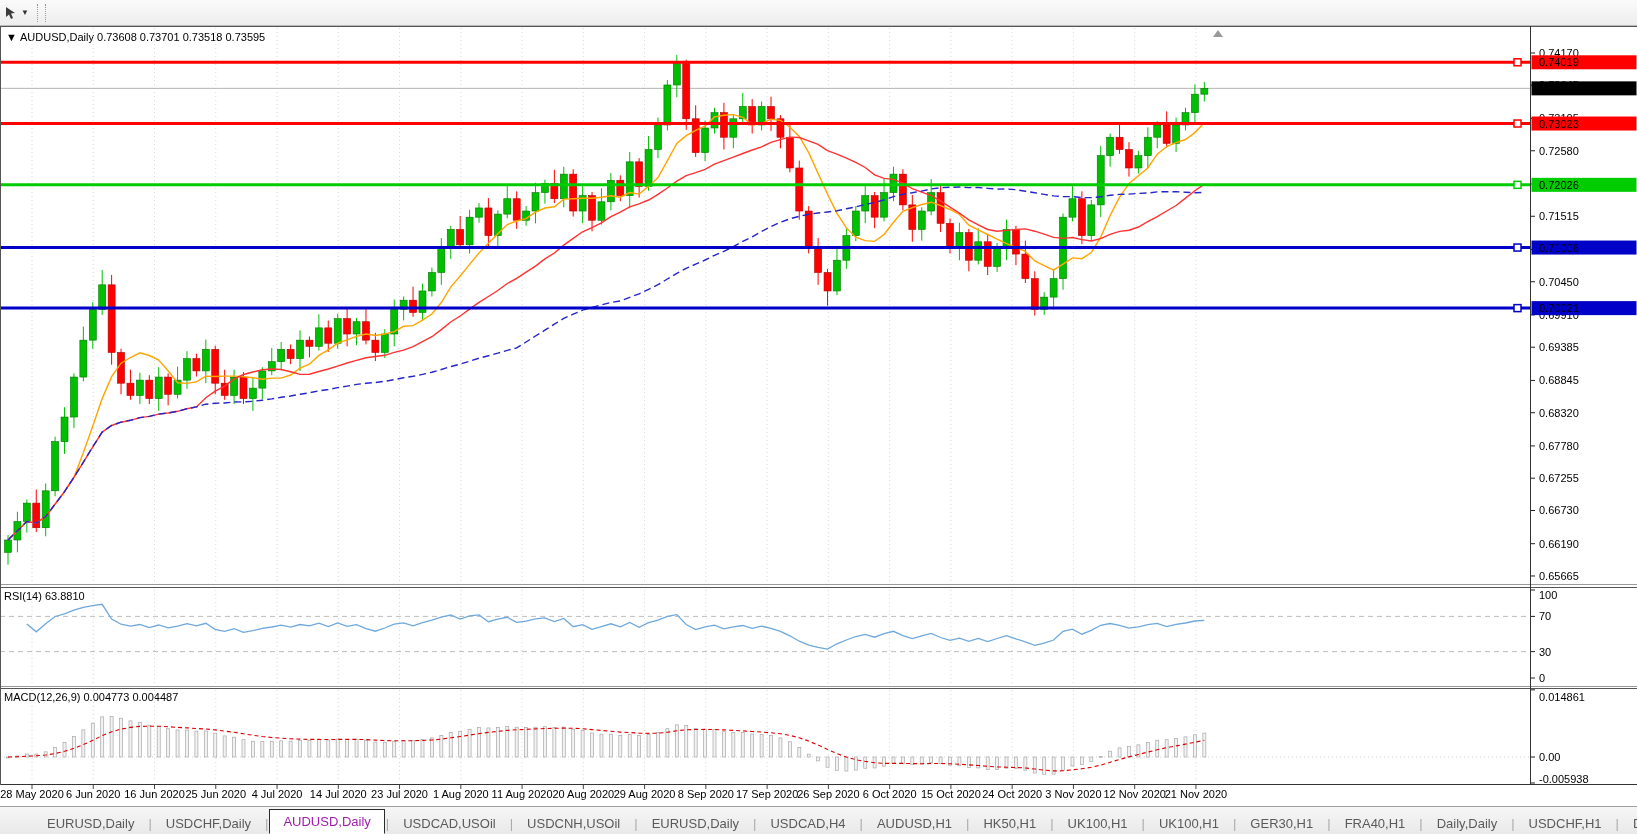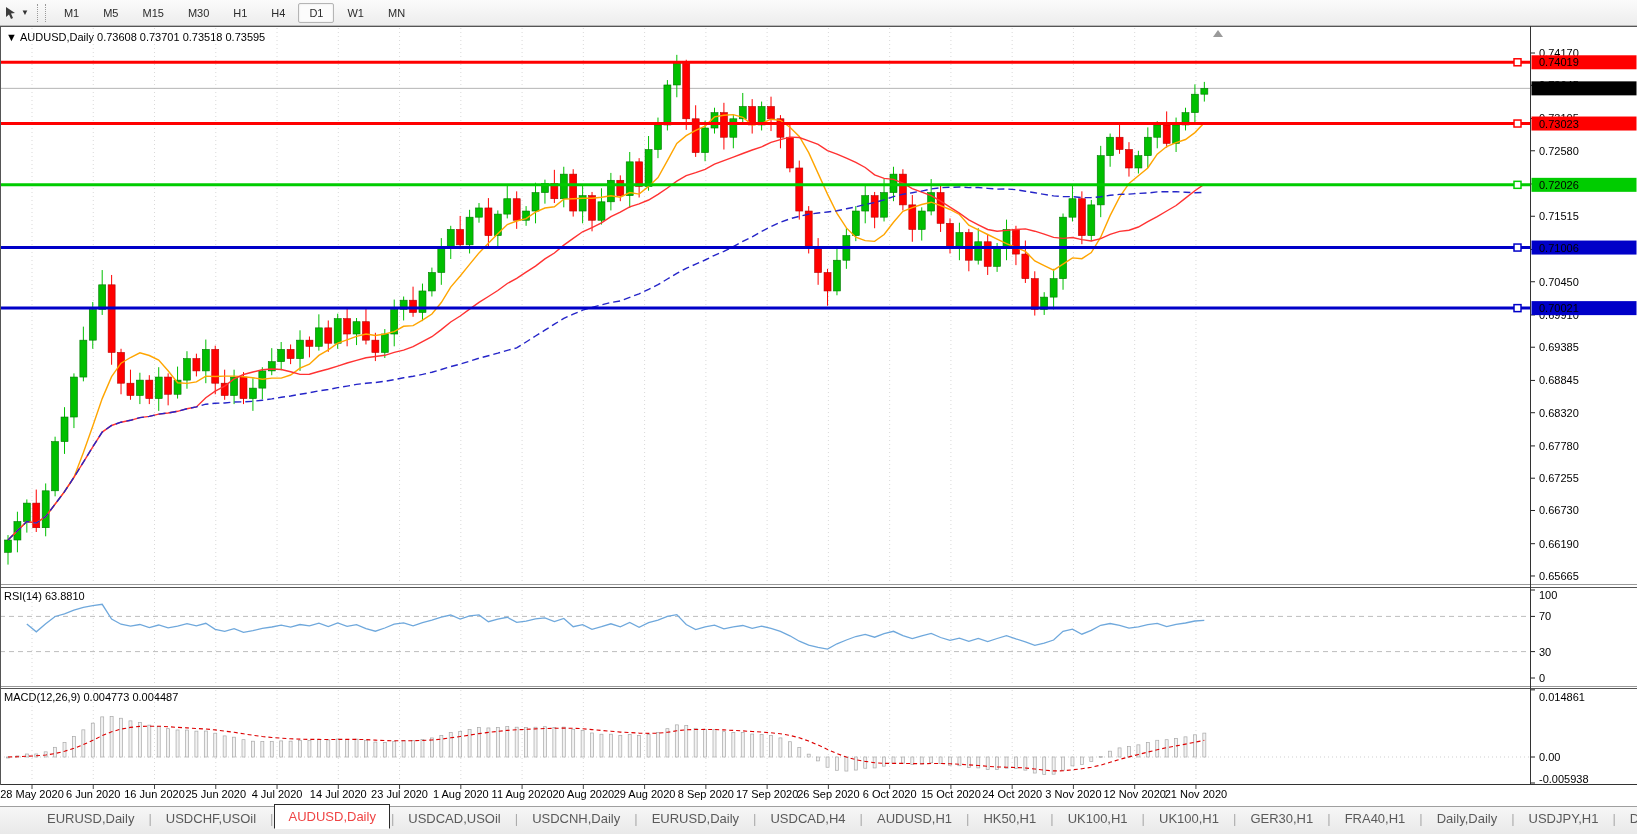--- a/index.html
+++ b/index.html
@@ -11,23 +11,23 @@
     display:flex;align-items:center;}
   .tool-icon{display:flex;align-items:center;padding:0 6px 0 4px;height:21px;}
   .tool-icon .caret{font-size:8px;color:#333;margin-left:4px;}
   .grip{width:7px;height:18px;margin:0 6px 0 2px;border-left:1px dotted #9a9a9a;border-right:1px dotted #9a9a9a;}
   .tf-btn{font-size:11px;color:#2b2b2b;padding:3px 10px;margin:0 1px;border:1px solid transparent;
     border-radius:2px;cursor:default;}
   .tf-btn.active{background:#fcfcfc;border:1px solid #b5b5b5;box-shadow:inset 0 0 2px #ddd;}
   #chart{position:absolute;top:0;left:0;z-index:1;}
   .tabbar{position:absolute;left:0;top:806px;width:1637px;height:28px;z-index:5;
     background:linear-gradient(#f6f6f6,#e9e9e9);border-top:1px solid #9f9f9f;
-    display:flex;align-items:flex-start;padding-left:34px;box-sizing:border-box;font-size:13px;color:#5a5a5a;}
+    display:flex;align-items:flex-end;padding-left:34px;box-sizing:border-box;font-size:13px;color:#5a5a5a;}
   .tab{padding:3px 13px;white-space:nowrap;cursor:default;}
-  .tab.active{background:#fff;border:1px solid #2b2b2b;border-bottom:1px solid #fff;color:#ef4444;
+  .tab.active{background:#fff;border:1px solid #2b2b2b;border-bottom:1px solid #fff;color:#a21caf;
     padding:4px 13px;margin-top:-3px;}
   .tab-sep{color:#aaa;padding:0 1px;}
 </style>
 </head>
 <body>
 
 <svg id="chart" width="1637" height="806">
   <text id="chart-title" x="20" y="41" font-size="12">AUDUSD,Daily  0.73608 0.73701 0.73518 0.73595</text>
   <text x="6" y="41" font-size="8">▼</text>
   <text x="4" y="600" font-size="11">RSI(14) 63.8810</text>
@@ -607,61 +607,50 @@
   </svg>
 
 <div class="toolbar">
   <div class="tool-icon">
     <svg width="13" height="14">
       <polygon points="2,1 2,11 5,8.5 7,13 9,12 7,7.5 11,7" fill="#3c3c3c"></polygon>
     </svg>
     <span class="caret">▼</span>
   </div>
   <div class="grip"></div>
-  <div id="tf-buttons" style="display:flex;align-items:center;">
-      <div class="tf-btn">M1</div>
-      <div class="tf-btn">M5</div>
-      <div class="tf-btn">M15</div>
-      <div class="tf-btn">M30</div>
-      <div class="tf-btn">H1</div>
-      <div class="tf-btn">H4</div>
-      <div class="tf-btn active">D1</div>
-      <div class="tf-btn">W1</div>
-      <div class="tf-btn">MN</div>
-    </div>
 </div>
 
 <div class="tabbar">
   <div id="tabs" style="display:flex;align-items:center;">
       <span class="tab">EURUSD,Daily</span>
       <span class="tab-sep">|</span>
-      <span class="tab">USDCHF,USOil</span>
+      <span class="tab">USDCHF,Daily</span>
       <span class="tab-sep">|</span>
       <span class="tab active">AUDUSD,Daily</span>
       <span class="tab-sep">|</span>
       <span class="tab">USDCAD,USOil</span>
       <span class="tab-sep">|</span>
-      <span class="tab">USDCNH,Daily</span>
+      <span class="tab">USDCNH,USOil</span>
       <span class="tab-sep">|</span>
       <span class="tab">EURUSD,Daily</span>
       <span class="tab-sep">|</span>
       <span class="tab">USDCAD,H4</span>
       <span class="tab-sep">|</span>
       <span class="tab">AUDUSD,H1</span>
       <span class="tab-sep">|</span>
       <span class="tab">HK50,H1</span>
       <span class="tab-sep">|</span>
       <span class="tab">UK100,H1</span>
       <span class="tab-sep">|</span>
       <span class="tab">UK100,H1</span>
       <span class="tab-sep">|</span>
       <span class="tab">GER30,H1</span>
       <span class="tab-sep">|</span>
       <span class="tab">FRA40,H1</span>
       <span class="tab-sep">|</span>
       <span class="tab">Daily,Daily</span>
       <span class="tab-sep">|</span>
-      <span class="tab">USDJPY,H1</span>
+      <span class="tab">USDCHF,H1</span>
       <span class="tab-sep">|</span>
       <span class="tab">DJ30,Daily</span>
     </div>
 
 </div>
 
 </body></html>

